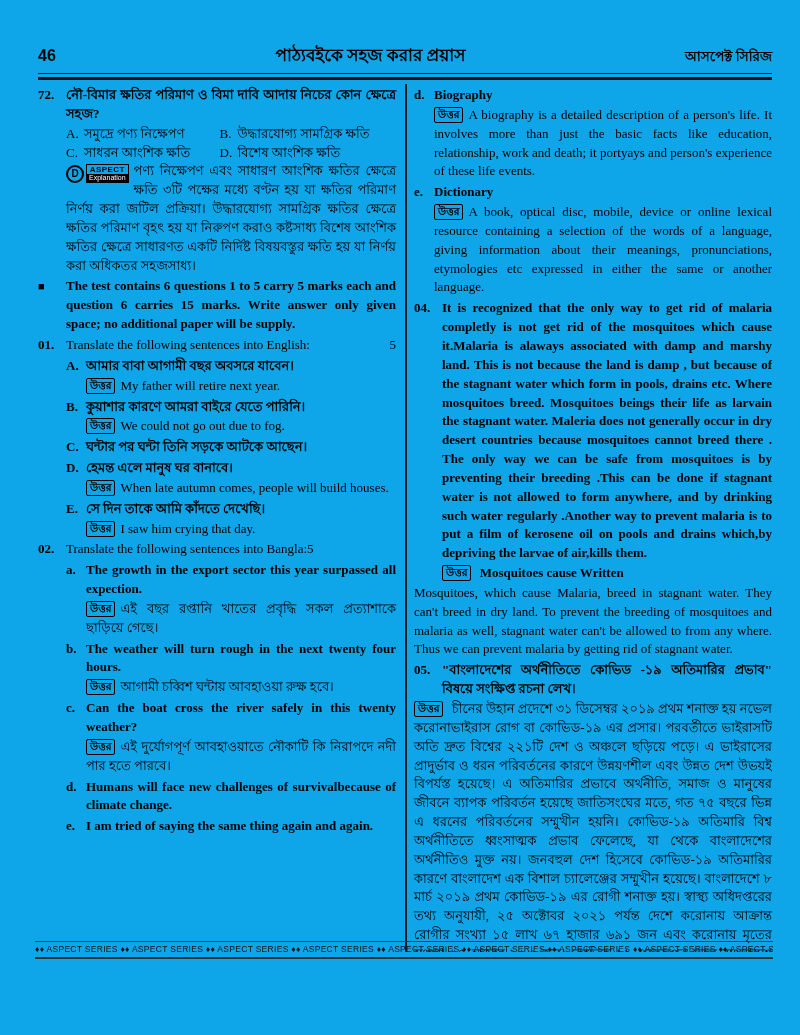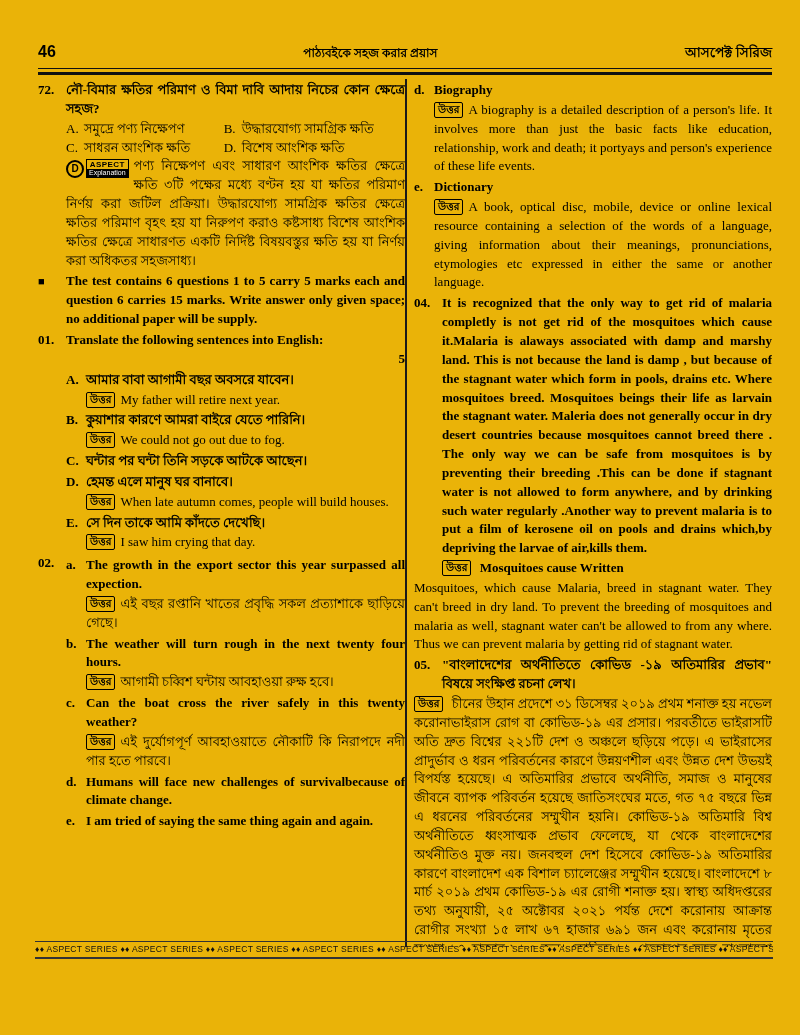--- a/index.html
+++ b/index.html
@@ -1,30 +1,30 @@
 <!DOCTYPE html>
 <html><head>
 <meta charset="utf-8">
 <style>
   html,body { margin:0; padding:0; background:#888; }
   .page {
-    width:800px; height:1035px; background:#eab308; color:#000;
+    width:800px; height:1035px; background:#0ea5e9; color:#000;
     font-family:"Liberation Serif", serif; position:relative; margin:0 auto;
     overflow:hidden;
   }
   
   .header { display:flex; align-items:baseline; padding:42px 28px 0 38px; }
   .hdr-left  { font-family:"Liberation Sans", sans-serif; font-weight:bold; font-size:16px; }
-  .hdr-center{ flex:1; text-align:center; font-weight:bold; font-size:12px; }
+  .hdr-center{ flex:1; text-align:center; font-weight:bold; font-size:17px; }
   .hdr-right { font-weight:bold; font-size:13.5px; }
   .hdr-rule { height:3px; border-top:1px solid #111; border-bottom:3px solid #111; margin:3px 28px 0 38px; }
 
   
   .columns { display:flex; margin:4px 28px 0 38px; height:868px; overflow:hidden; position:relative; }
-  .col-left  { width:50%; box-sizing:border-box; overflow:hidden; }
+  .col-left  { width:50%; padding-right:9px; box-sizing:border-box; overflow:hidden; }
   .col-right { width:50%; padding-left:9px; box-sizing:border-box; overflow:hidden; }
   .col-divider { position:absolute; left:50%; top:0; bottom:0; width:1.5px; background:#1a1a1a; }
 
   .col-left, .col-right { font-size:13px; line-height:1.45; }
 
   .qrow { display:flex; margin-top:2px; }
   .qnum { flex:0 0 28px; font-weight:bold; }
   .qbody{ flex:1; min-width:0; }
   .bold { font-weight:bold; }
   .just { text-align:justify; }
@@ -46,21 +46,21 @@
   
   .wp-box { border:2.5px solid #000; outline:1px solid #000; outline-offset:1px;
             background:#d6d6d6; text-align:center;
             font-family:"Liberation Sans",sans-serif; font-weight:bold; font-size:16px;
             padding:3px 0; margin:7px 3px 8px 3px; }
 
   
   .note { display:flex; font-weight:bold; margin-top:2px; }
   .note-bullet { flex:0 0 28px; font-size:11px; line-height:19px; }
 
-  .head-flex { display:flex; font-weight:bold;flex-direction:column; }
+  .head-flex { display:flex; font-weight:normal; }
   .head-flex .marks-right { margin-left:auto; padding-left:6px; }
 
   
   .items { margin:0; }
   .item { margin-top:2px; }
   .item-head { display:flex; }
   .item-letter { flex:0 0 20px; font-weight:bold; }
   .item-prompt { flex:1; font-weight:bold; min-width:0; }
   .ans { margin-left:20px; text-align:justify; margin-top:1px; }
 
@@ -180,20 +180,23 @@
                 </div>
               <div class="ans"><span class="ubadge">উত্তর</span><span>I saw him crying that day.</span></div>
             </div>
           </div>
         </div>
       </div>
 
       <div class="qrow">
         <span class="qnum">02.</span>
         <div class="qbody">
+          <div class="head-flex">
+            <span>Translate the following sentences into Bangla:5</span>
+          </div>
           <div class="items">
             <div class="item">
               <div class="item-head">
                   <span class="item-letter">a.</span>
                   <span class="item-prompt just">The growth in the export sector this year surpassed all expection.</span>
                 </div>
               <div class="ans"><span class="ubadge">উত্তর</span><span>এই বছর রপ্তানি খাতের প্রবৃদ্ধি সকল প্রত্যাশাকে ছাড়িয়ে গেছে।</span></div>
             </div>
             <div class="item">
               <div class="item-head">

